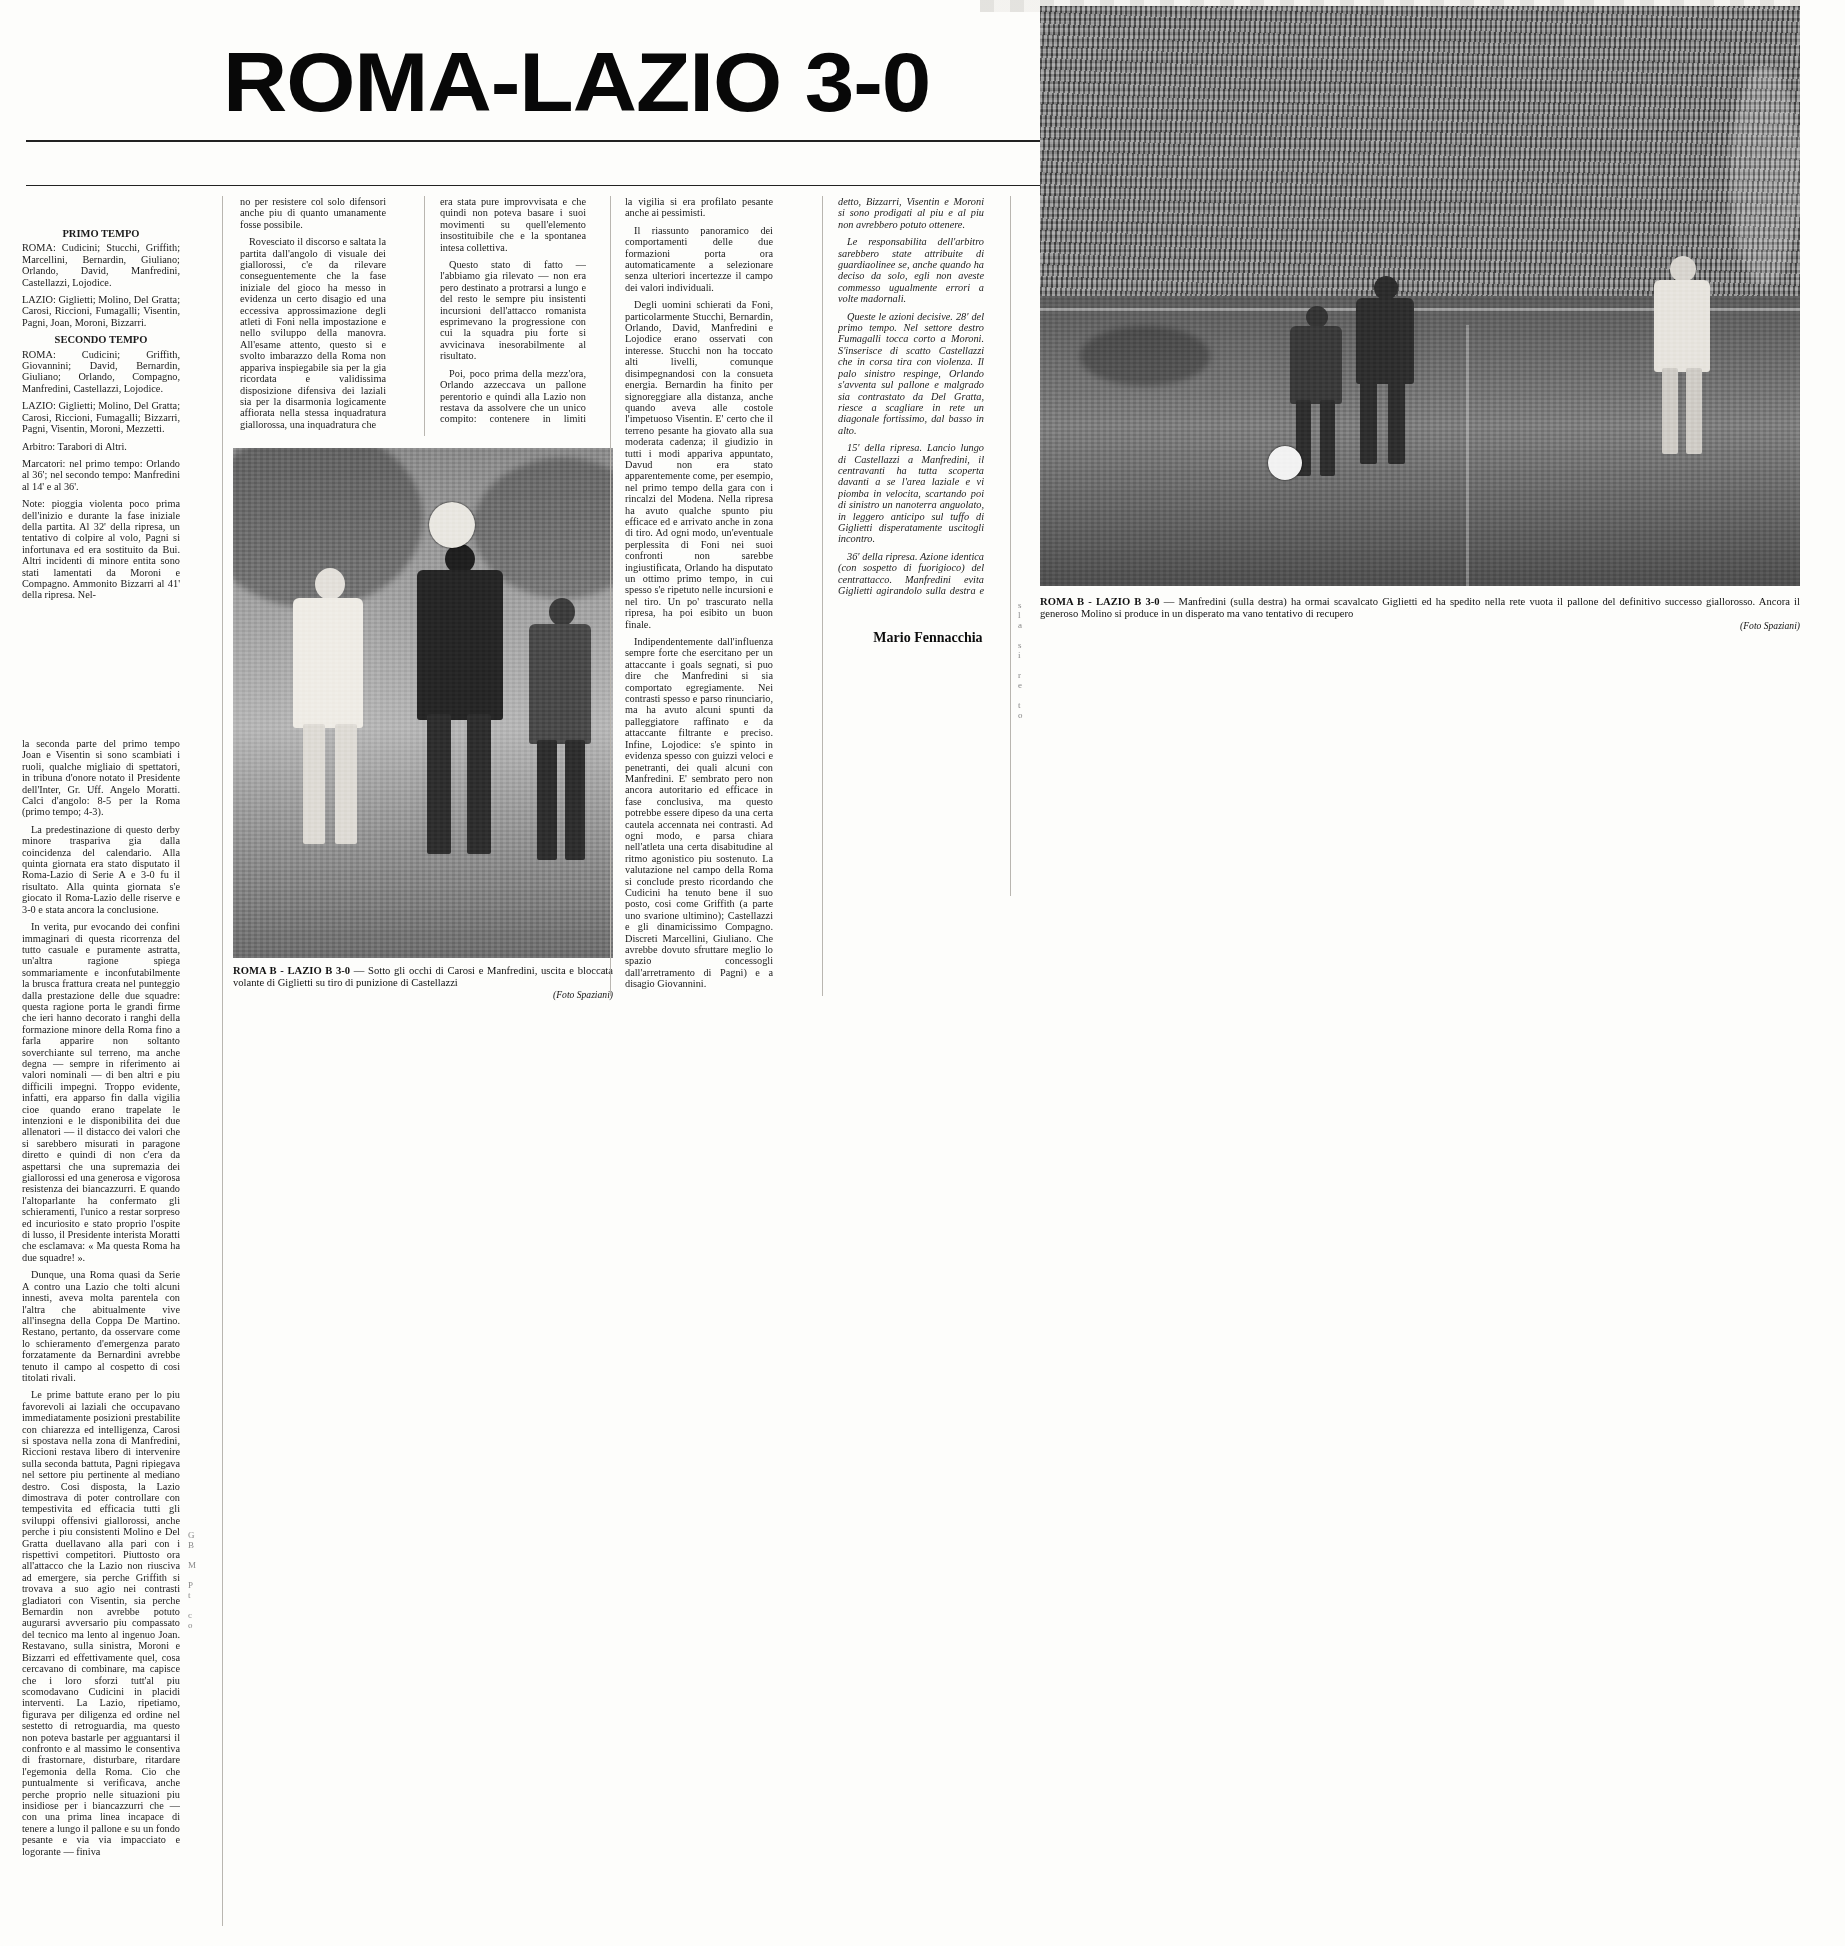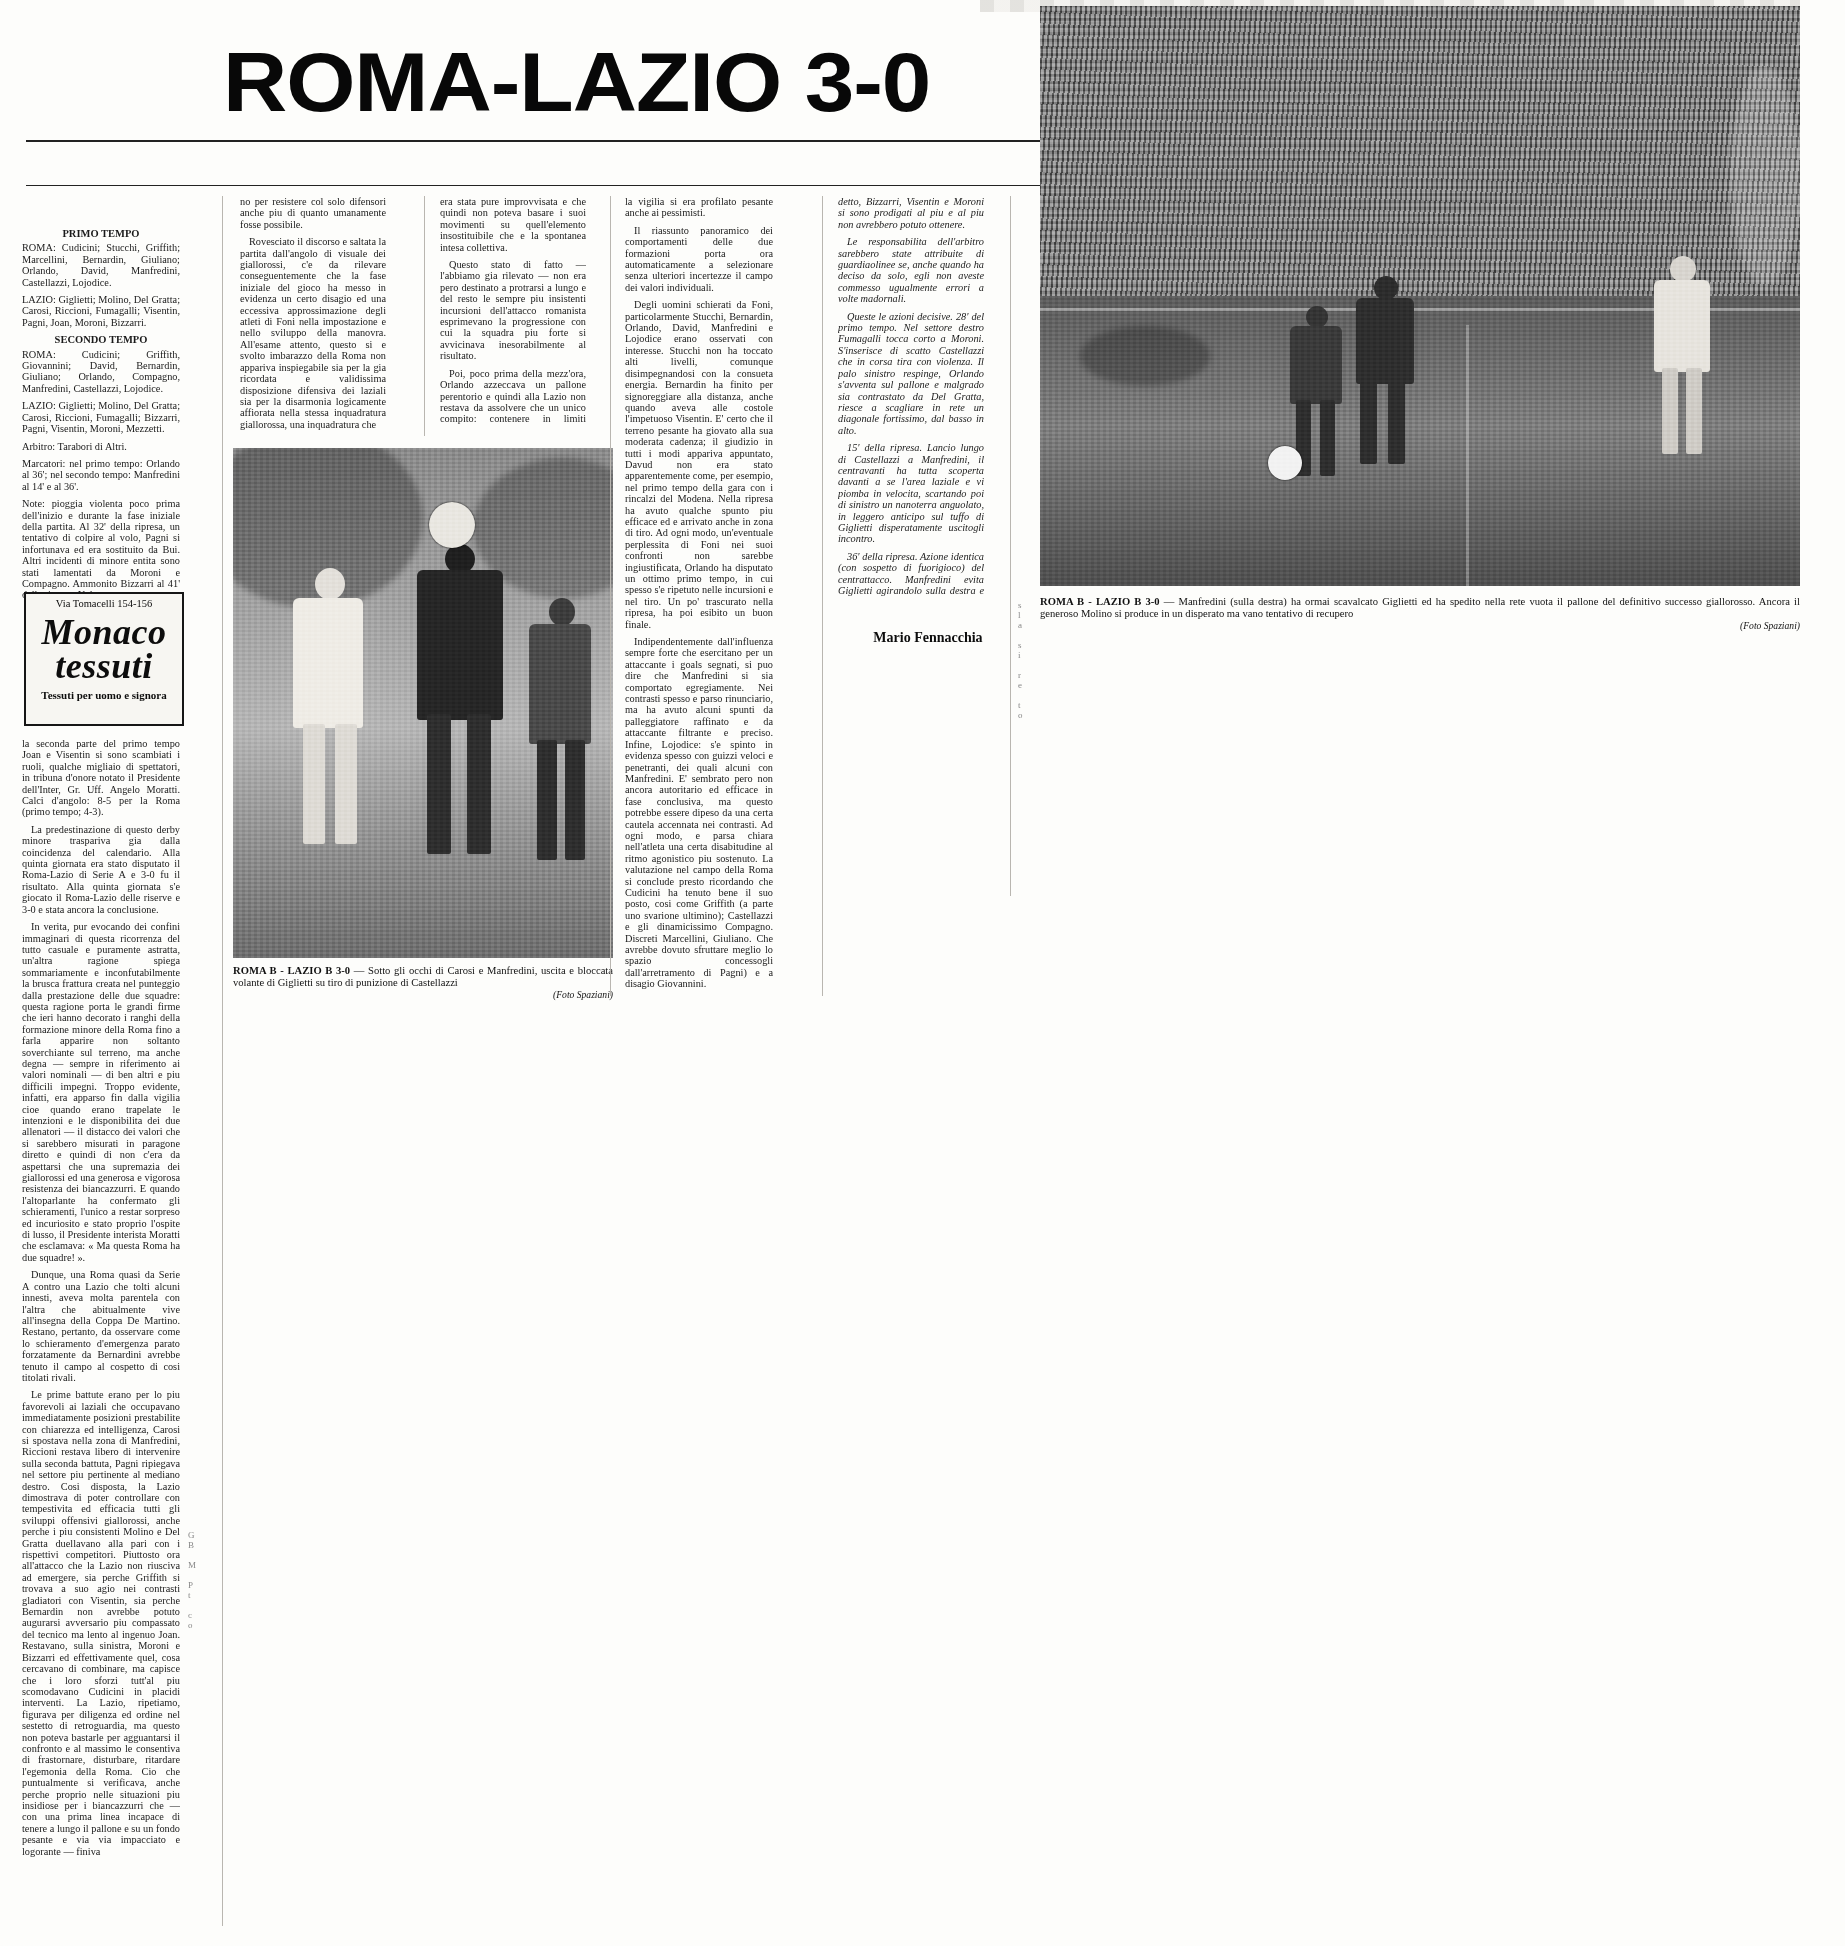--- a/index.html
+++ b/index.html
@@ -163,28 +163,20 @@
     <p class="noind">ROMA: Cudicini; Stucchi, Griffith; Marcellini, Bernardin, Giuliano; Orlando, David, Manfredini, Castellazzi, Lojodice.</p>
     <p class="noind">LAZIO: Giglietti; Molino, Del Gratta; Carosi, Riccioni, Fumagalli; Visentin, Pagni, Joan, Moroni, Bizzarri.</p>
     <p class="sub">SECONDO TEMPO</p>
     <p class="noind">ROMA: Cudicini; Griffith, Giovannini; David, Bernardin, Giuliano; Orlando, Compagno, Manfredini, Castellazzi, Lojodice.</p>
     <p class="noind">LAZIO: Giglietti; Molino, Del Gratta; Carosi, Riccioni, Fumagalli; Bizzarri, Pagni, Visentin, Moroni, Mezzetti.</p>
     <p class="noind">Arbitro: Tarabori di Altri.</p>
     <p class="noind">Marcatori: nel primo tempo: Orlando al 36'; nel secondo tempo: Manfredini al 14' e al 36'.</p>
     <p class="noind">Note: pioggia violenta poco prima dell'inizio e durante la fase iniziale della partita. Al 32' della ripresa, un tentativo di colpire al volo, Pagni si infortunava ed era sostituito da Bui. Altri incidenti di minore entita sono stati lamentati da Moroni e Compagno. Ammonito Bizzarri al 41' della ripresa. Nel-</p>
   </div>
 
-  <div class="ad" style="left:24px;top:592px;width:156px;height:130px;">
-    <div class="addr">Via Tomacelli 154-156</div>
-    <div class="brand">
-      <span>Monaco</span>
-      <span>tessuti</span>
-    </div>
-    <div class="tag">Tessuti per uomo e signora</div>
-  </div>
 
   <div class="col" style="left:22px;top:738px;width:158px;height:1190px;">
     <p class="noind">la seconda parte del primo tempo Joan e Visentin si sono scambiati i ruoli, qualche migliaio di spettatori, in tribuna d'onore notato il Presidente dell'Inter, Gr. Uff. Angelo Moratti. Calci d'angolo: 8-5 per la Roma (primo tempo; 4-3).</p>
     <p>La predestinazione di questo derby minore traspariva gia dalla coincidenza del calendario. Alla quinta giornata era stato disputato il Roma-Lazio di Serie A e 3-0 fu il risultato. Alla quinta giornata s'e giocato il Roma-Lazio delle riserve e 3-0 e stata ancora la conclusione.</p>
     <p>In verita, pur evocando dei confini immaginari di questa ricorrenza del tutto casuale e puramente astratta, un'altra ragione spiega sommariamente e inconfutabilmente la brusca frattura creata nel punteggio dalla prestazione delle due squadre: questa ragione porta le grandi firme che ieri hanno decorato i ranghi della formazione minore della Roma fino a farla apparire non soltanto soverchiante sul terreno, ma anche degna — sempre in riferimento ai valori nominali — di ben altri e piu difficili impegni. Troppo evidente, infatti, era apparso fin dalla vigilia cioe quando erano trapelate le intenzioni e le disponibilita dei due allenatori — il distacco dei valori che si sarebbero misurati in paragone diretto e quindi di non c'era da aspettarsi che una supremazia dei giallorossi ed una generosa e vigorosa resistenza dei biancazzurri. E quando l'altoparlante ha confermato gli schieramenti, l'unico a restar sorpreso ed incuriosito e stato proprio l'ospite di lusso, il Presidente interista Moratti che esclamava: « Ma questa Roma ha due squadre! ».</p>
     <p>Dunque, una Roma quasi da Serie A contro una Lazio che tolti alcuni innesti, aveva molta parentela con l'altra che abitualmente vive all'insegna della Coppa De Martino. Restano, pertanto, da osservare come lo schieramento d'emergenza parato forzatamente da Bernardini avrebbe tenuto il campo al cospetto di cosi titolati rivali.</p>
     <p>Le prime battute erano per lo piu favorevoli ai laziali che occupavano immediatamente posizioni prestabilite con chiarezza ed intelligenza, Carosi si spostava nella zona di Manfredini, Riccioni restava libero di intervenire sulla seconda battuta, Pagni ripiegava nel settore piu pertinente al mediano destro. Cosi disposta, la Lazio dimostrava di poter controllare con tempestivita ed efficacia tutti gli sviluppi offensivi giallorossi, anche perche i piu consistenti Molino e Del Gratta duellavano alla pari con i rispettivi competitori. Piuttosto ora all'attacco che la Lazio non riusciva ad emergere, sia perche Griffith si trovava a suo agio nei contrasti gladiatori con Visentin, sia perche Bernardin non avrebbe potuto augurarsi avversario piu compassato del tecnico ma lento al ingenuo Joan. Restavano, sulla sinistra, Moroni e Bizzarri ed effettivamente quel, cosa cercavano di combinare, ma capisce che i loro sforzi tutt'al piu scomodavano Cudicini in placidi interventi. La Lazio, ripetiamo, figurava per diligenza ed ordine nel sestetto di retroguardia, ma questo non poteva bastarle per agguantarsi il confronto e al massimo le consentiva di frastornare, disturbare, ritardare l'egemonia della Roma. Cio che puntualmente si verificava, anche perche proprio nelle situazioni piu insidiose per i biancazzurri che — con una prima linea incapace di tenere a lungo il pallone e su un fondo pesante e via via impacciato e logorante — finiva</p>
   </div>
 
   <div class="col" style="left:240px;top:196px;width:146px;height:300px;">

